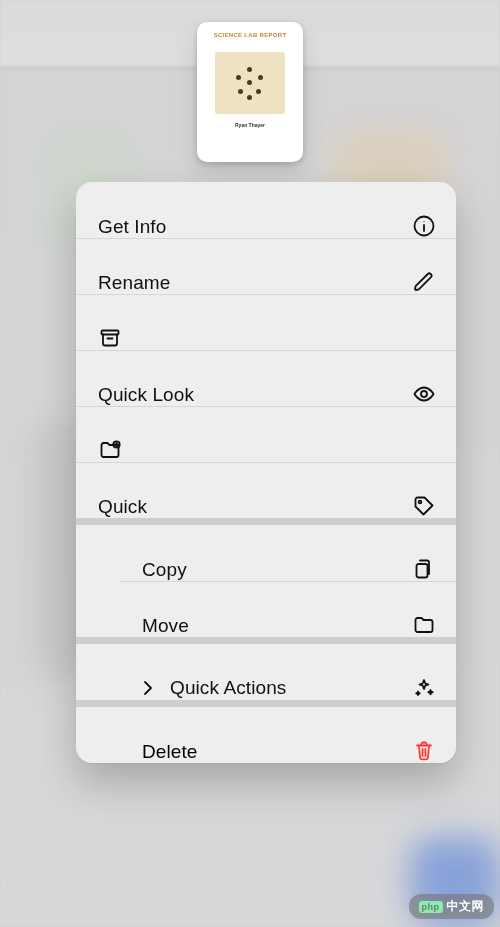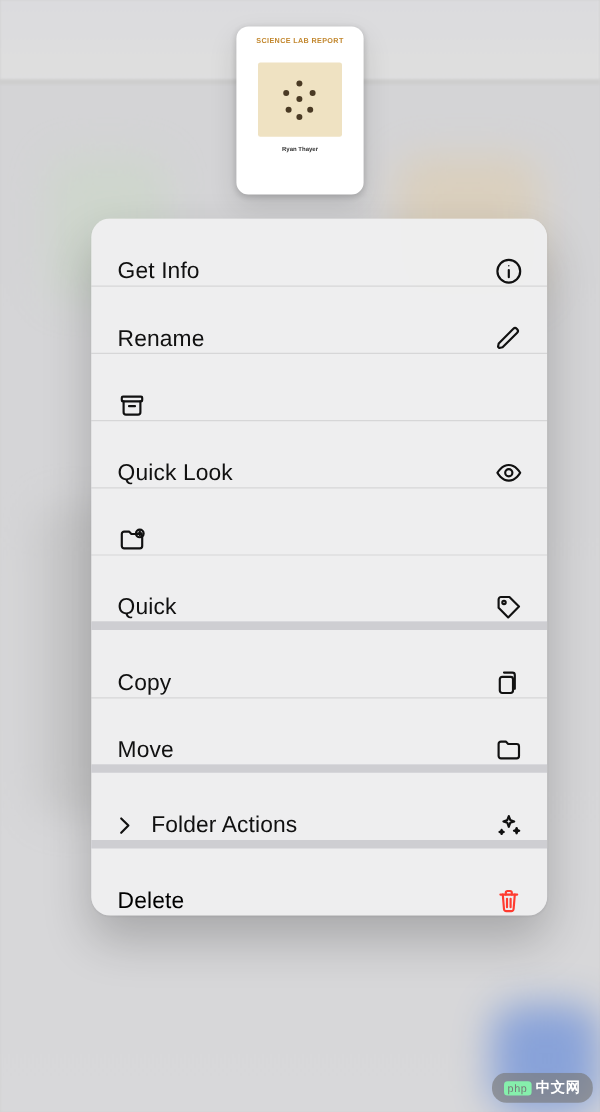--- a/index.html
+++ b/index.html
@@ -66,21 +66,21 @@
     left: 76px; right: 44px;
     top: 182px;
     border-radius: 16px;
     overflow: hidden;
     box-shadow: 0 1px 2px rgba(0,0,0,.06), 0 20px 40px rgba(0,0,0,.22);
     background: transparent;
   }
   .group {
     background: rgba(238,238,240,.97);
   }
-  .group + .group { border-top: 7px solid rgba(200,200,204,.85); }
+  .group + .group { border-top: 7px solid rgba(200,200,204,.85); padding-left: 44px; }
 
   .item {
     display: flex;
     align-items: flex-end;
     justify-content: space-between;
     height: 56px;
     padding: 0 20px 0 22px;
     font-size: 19px;
     font-weight: 500;
     color: #111;
@@ -101,21 +101,21 @@
   
   .wm {
     position:absolute; right:6px; bottom:8px;
     background:rgba(120,120,120,.65);
     color:#fff; font-size:12px; font-weight:600;
     padding:4px 10px; border-radius:12px;
     letter-spacing:.5px;
     display:flex; align-items:center; gap:4px;
   }
   .wm .ph{ background:#86efac; color:#777; border-radius:3px;
-           font-size:9px; padding:1px 3px; font-weight:400;}
+           font-size:9px; padding:1px 3px; font-weight:700;}
 </style>
 </head>
 <body>
 
 <div class="backdrop">
   <div class="topbar"></div>
   <div class="blob b1"></div>
   <div class="blob b2"></div>
   <div class="blob b3"></div>
   <div class="blob b4"></div>
@@ -284,21 +284,21 @@
       </div>
     </div>
     <div class="group">
       <div class="item">
         <span class="lead">
           <span class="icon chev">
             <svg viewBox="0 0 24 24">
               <use href="#ic-chev"></use>
             </svg>
           </span>
-          <span>Folder Actions</span>
+          <span>Quick Actions</span>
         </span>
         <span class="icon">
           <svg viewBox="0 0 24 24">
             <use href="#ic-sparkles"></use>
           </svg>
         </span>
       </div>
     </div>
     <div class="group">
       <div class="item destructive">

